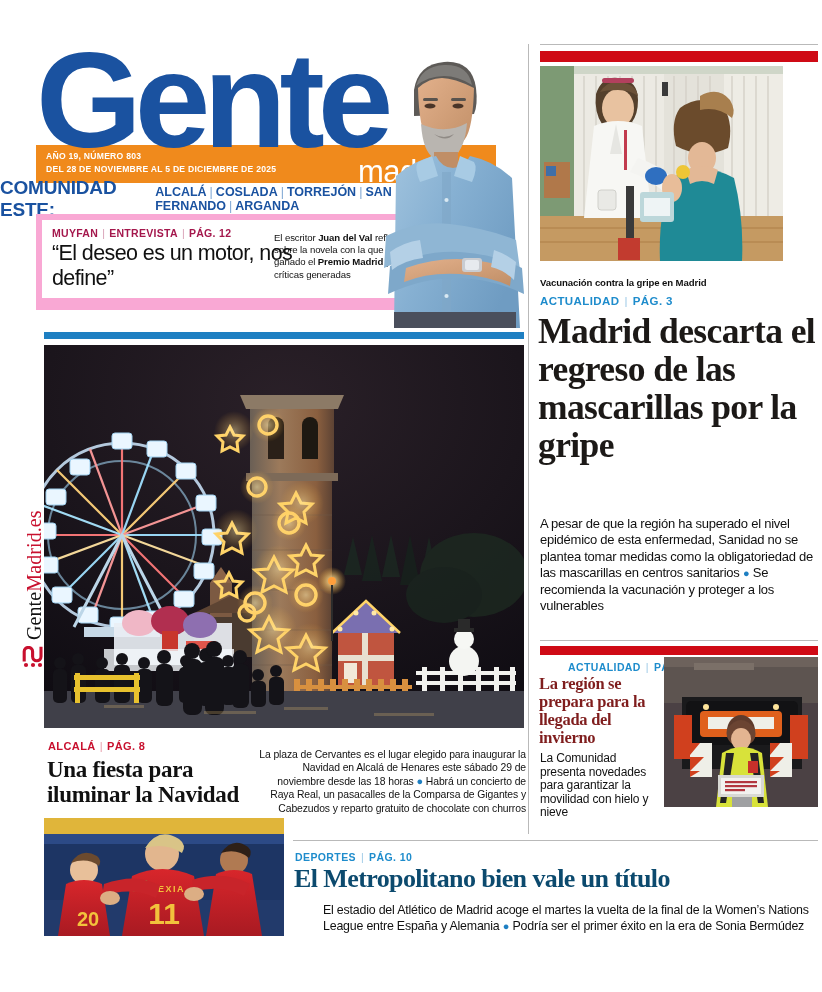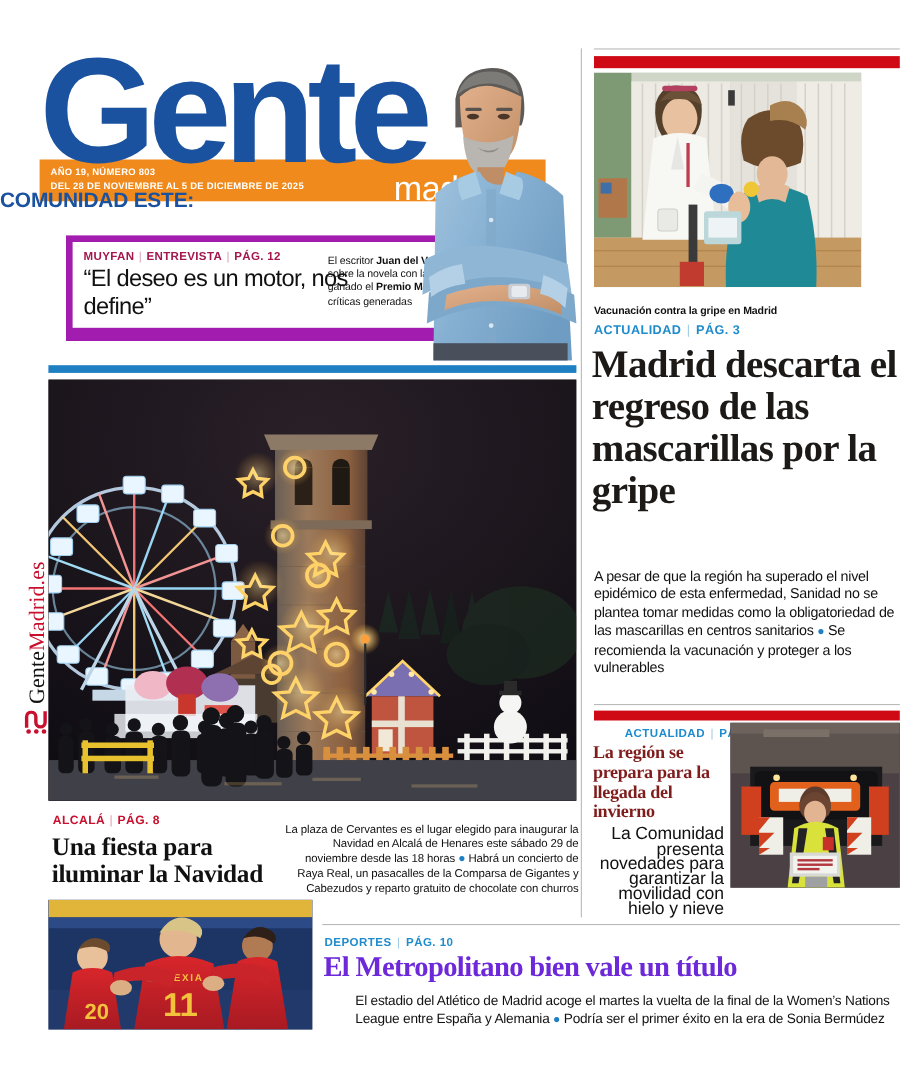--- a/index.html
+++ b/index.html
@@ -39,32 +39,32 @@
   }
   #orange-strip{
     position:absolute;left:0;top:107px;width:460px;height:38px;background:#f08a1c;
   }
   #issue-lines{
     position:absolute;left:10px;top:112px;color:#ffffff;
     font-family:"Liberation Sans",sans-serif;font-weight:700;
     font-size:8.6px;line-height:12.5px;letter-spacing:.25px;
   }
   #comunidad{
-    position:absolute;left:0;top:172px;width:480px;height:22px;
+    position:absolute;left:0;top:188px;width:480px;height:22px;
     color:#1a52a0;display:flex;align-items:center;
     font-family:"Liberation Sans",sans-serif;font-weight:700;letter-spacing:-.2px;
   }
   #com-label{font-size:19px;}
   #com-towns{font-size:12.5px;margin-left:6px;letter-spacing:0px;}
   #com-towns .sep{color:#7fa7d4;margin:0 3px;font-weight:400;}
 
   
   #muyfan-box{
-    left:36px;top:214px;width:412px;height:96px;background:#a21caf;
-    padding:0;box-sizing:border-box;margin-left:24px;
+    left:36px;top:214px;width:412px;height:96px;background:#f9a8d4;
+    padding:0;box-sizing:border-box;
   }
   #muyfan-inner{
     position:absolute;left:6px;top:6px;width:400px;height:78px;background:#ffffff;
     box-sizing:border-box;padding:7px 10px 0 10px;
   }
   #muyfan-kicker{
     color:#a4174c;font-weight:700;font-size:10.5px;letter-spacing:.3px;
     font-family:"Liberation Sans",sans-serif;margin-bottom:2px;
   }
   #muyfan-kicker .bar{color:#d79db4;margin:0 4px;font-weight:400;}
@@ -144,35 +144,35 @@
     font-weight:700;font-size:10.5px;letter-spacing:.4px;color:#1e8ccc;margin-left:28px;
   }
   #act2-kicker .bar{color:#9cc9e6;margin:0 5px;font-weight:400;}
   #act2-head{
     left:539px;top:675px;width:120px;
     font-family:"Liberation Serif",serif;font-weight:700;
     font-size:16.5px;line-height:18px;color:#7f1d1d;letter-spacing:-.3px;
   }
   #act2-body{
     left:540px;top:752px;width:118px;
-    font-family:"Liberation Sans",sans-serif;font-size:16px;line-height:13.6px;
-    color:#111;letter-spacing:-.15px;text-align:right;
+    font-family:"Liberation Sans",sans-serif;font-size:12px;line-height:13.6px;
+    color:#111;letter-spacing:-.15px;
   }
   #snow-photo{left:664px;top:657px;width:154px;height:150px;background:#3a3236;}
 
   
   #dep-kicker{
     left:295px;top:851px;font-family:"Liberation Sans",sans-serif;
     font-weight:700;font-size:10.5px;letter-spacing:.4px;color:#1e8ccc;
   }
   #dep-kicker .bar{color:#9cc9e6;margin:0 5px;font-weight:400;}
   #dep-head{
     left:294px;top:865px;width:520px;
     font-family:"Liberation Serif",serif;font-weight:700;
-    font-size:26px;line-height:28px;color:#6d28d9;letter-spacing:-.6px;
+    font-size:26px;line-height:28px;color:#0c4a6e;letter-spacing:-.6px;
   }
   #dep-body{
     left:295px;top:902px;width:510px;
     font-family:"Liberation Sans",sans-serif;font-size:12.4px;line-height:16px;
     color:#111;letter-spacing:-.2px;margin-left:28px;
   }
 </style>
 </head>
 <body>
 
@@ -193,20 +193,23 @@
   <div id="gente-word">Gente</div>
   <div id="madrid-word">madrid</div>
   <div id="issue-lines">
     <div>AÑO 19, NÚMERO 803</div>
     <div>DEL 28 DE NOVIEMBRE AL 5 DE DICIEMBRE DE 2025</div>
   </div>
 </div>
 
 <div class="abs" id="comunidad">
   <span id="com-label">COMUNIDAD ESTE:</span>
+  <span id="com-towns">
+    <span>ALCALÁ</span><span class="sep">|</span><span>COSLADA</span><span class="sep">|</span><span>TORREJÓN</span><span class="sep">|</span><span>SAN FERNANDO</span><span class="sep">|</span><span>ARGANDA</span>
+  </span>
 </div>
 
 <div class="abs" id="muyfan-box">
   <div id="muyfan-inner">
     <div id="muyfan-kicker">
       <span>MUYFAN</span><span class="bar">|</span><span>ENTREVISTA</span><span class="bar">|</span><span>PÁG. 12</span>
     </div>
     <div id="muyfan-quote">“El deseo es un motor, nos define”</div>
     <div id="muyfan-desc"><span>El escritor </span><b>Juan del Val</b><span> reflexiona sobre la novela con la que ha ganado el </span><b>Premio Madrid</b><span> y las críticas generadas</span></div>
   </div>

